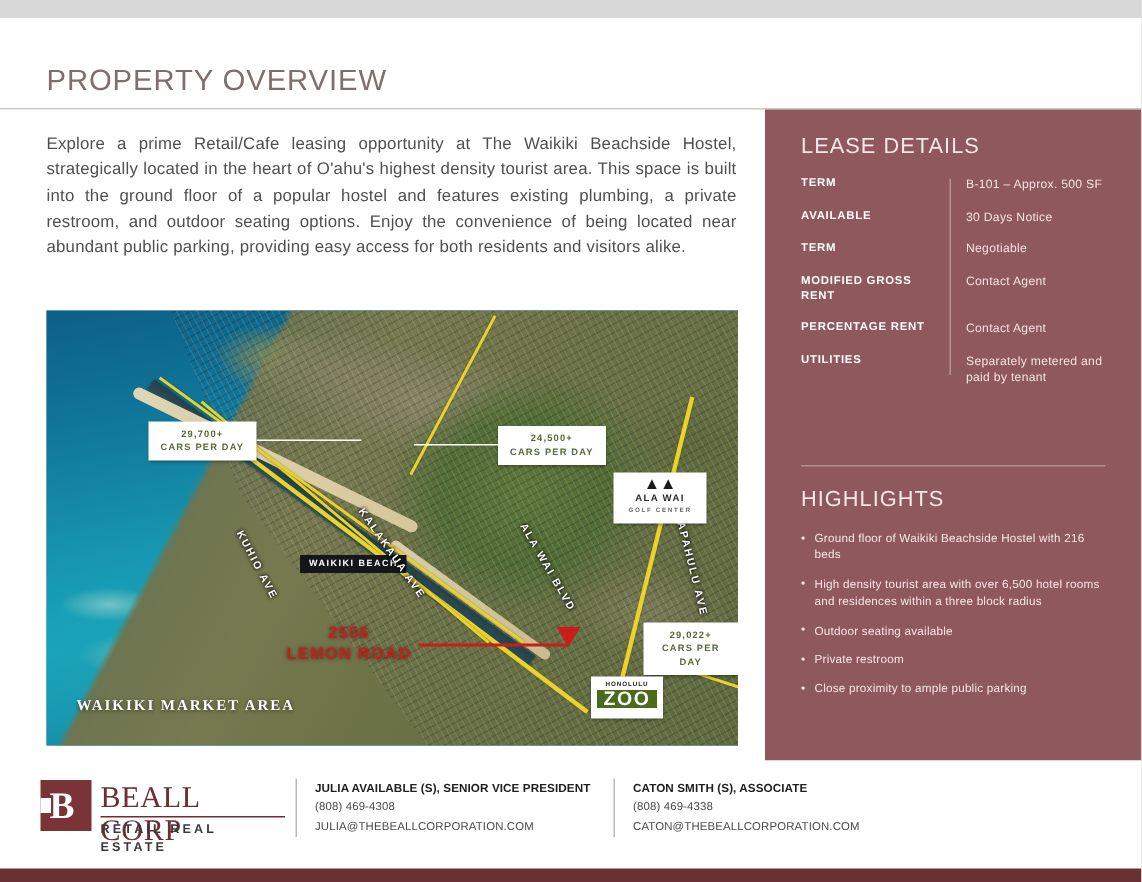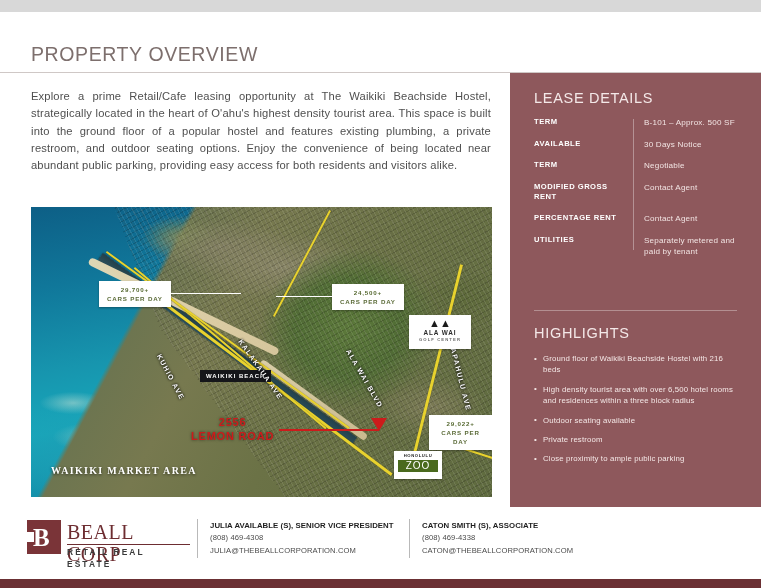--- a/index.html
+++ b/index.html
@@ -218,21 +218,21 @@
     left: 363px; top: 244px;
     width: 48px; height: 28px;
     background: #ffffff;
     box-shadow: 0 1px 2px rgba(0,0,0,.35);
     text-align: center;
     box-sizing: border-box;
     padding-top: 2px;
   }
   #zoo-badge .t1 { font-size: 4.2px; font-weight: 700; letter-spacing: .6px; color: #222; line-height: 6px; }
   #zoo-badge .t2 {
-    font-size: 10px; font-weight: 400; color: #ffffff; background: #4a6a1e;
+    font-size: 13px; font-weight: 700; color: #ffffff; background: #4a6a1e;
     letter-spacing: 1px; line-height: 12px; margin: 1px 4px 0;
   }
   #site-label {
     position: absolute;
     left: 160px; top: 208px;
     color: #cc1b1b;
     font-size: 11px;
     font-weight: 700;
     letter-spacing: .8px;
     text-align: center;

